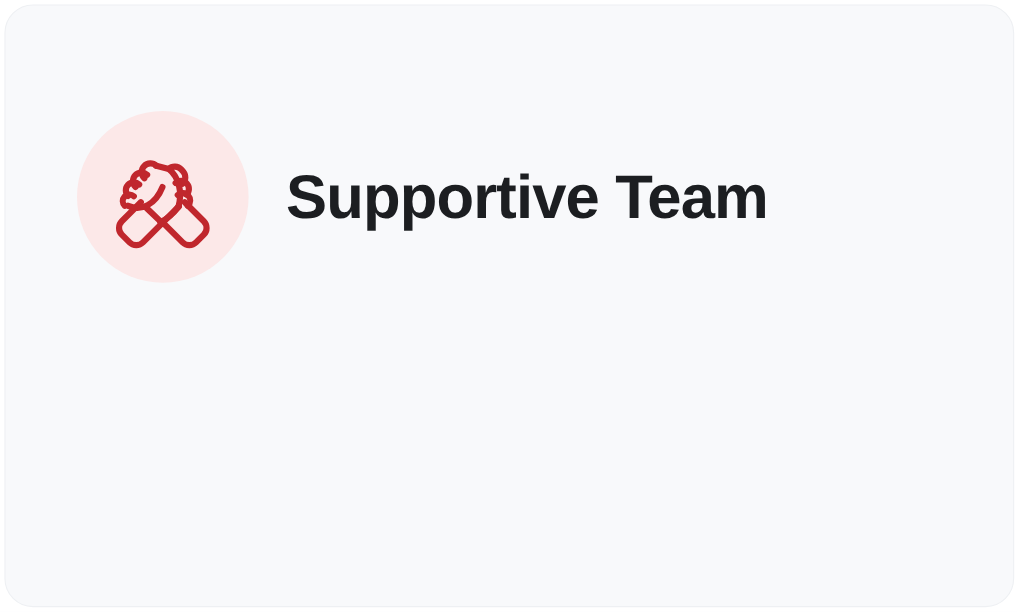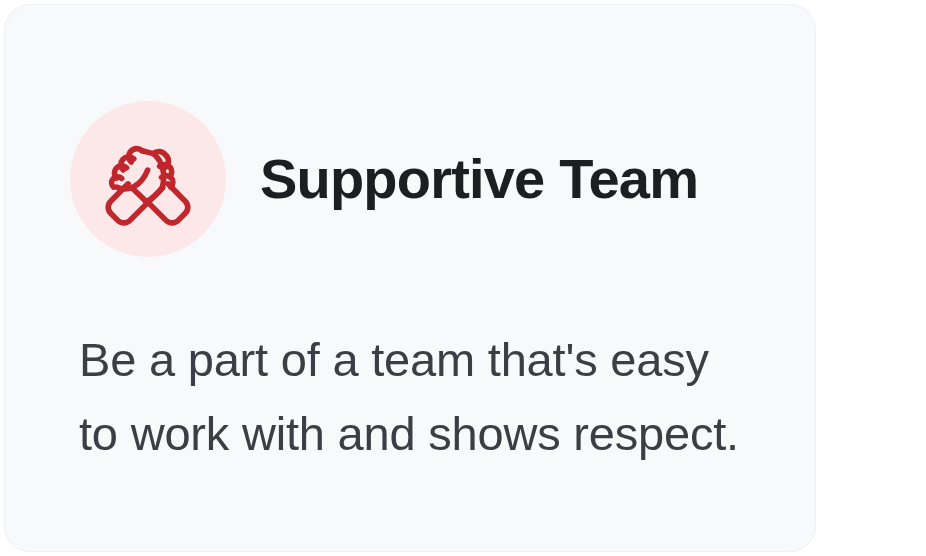--- a/index.html
+++ b/index.html
@@ -12,21 +12,21 @@
     height: 556px;
     overflow: hidden;
     font-family: "Liberation Sans", sans-serif;
     -webkit-font-smoothing: antialiased;
   }
 
   .card {
     position: absolute;
     left: 4px;
     top: 4px;
-    width: 812px;
+    width: 918px;
     height: 548px;
     box-sizing: border-box;
     background: #f8f9fb;
     border: 1px solid #eef0f3;
     border-radius: 26px;
   }
 
   .card-header {
     position: absolute;
     left: 0;
@@ -117,18 +117,14 @@
           <path d="M20.9 57.5 c5.4 2.4 11.1 2.3 16.4 -0.6 5.3 -2.9 9.6 -8.2 12.4 -15.2"></path>
           <path d="M63.2 58.1 c-4.6 6.1 -9.8 10.6 -15.3 13.2"></path>
         </svg>
       </span>
     </div>
 
     <h1 class="card-title">Supportive Team</h1>
 
   </div>
 
-  <p class="card-body">
-    <span class="line">Be a part of a team that's easy</span>
-    <span class="line">to work with and shows respect.</span>
-  </p>
 
 </div>
 
 </body></html>

